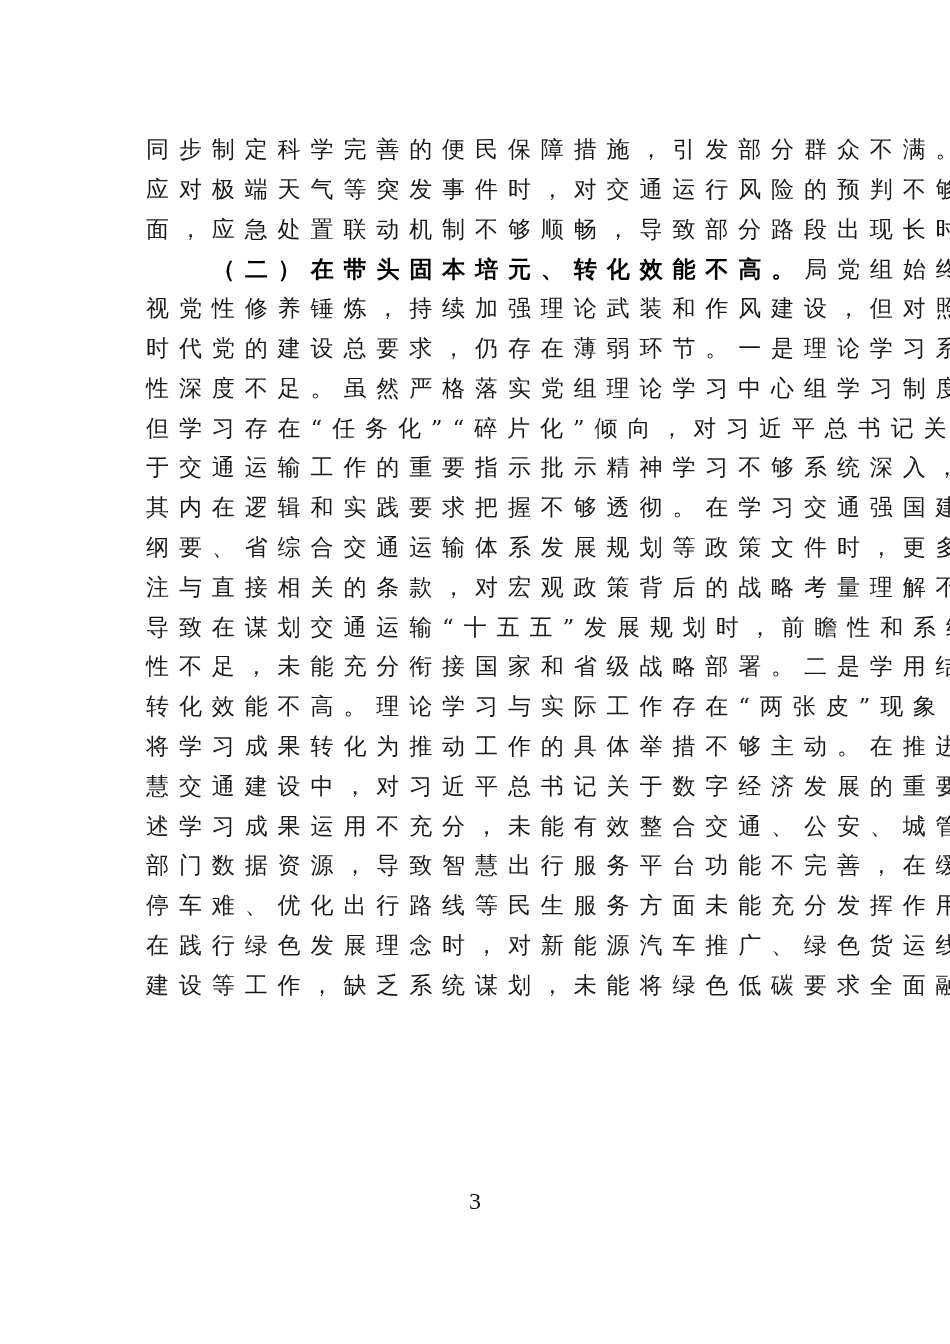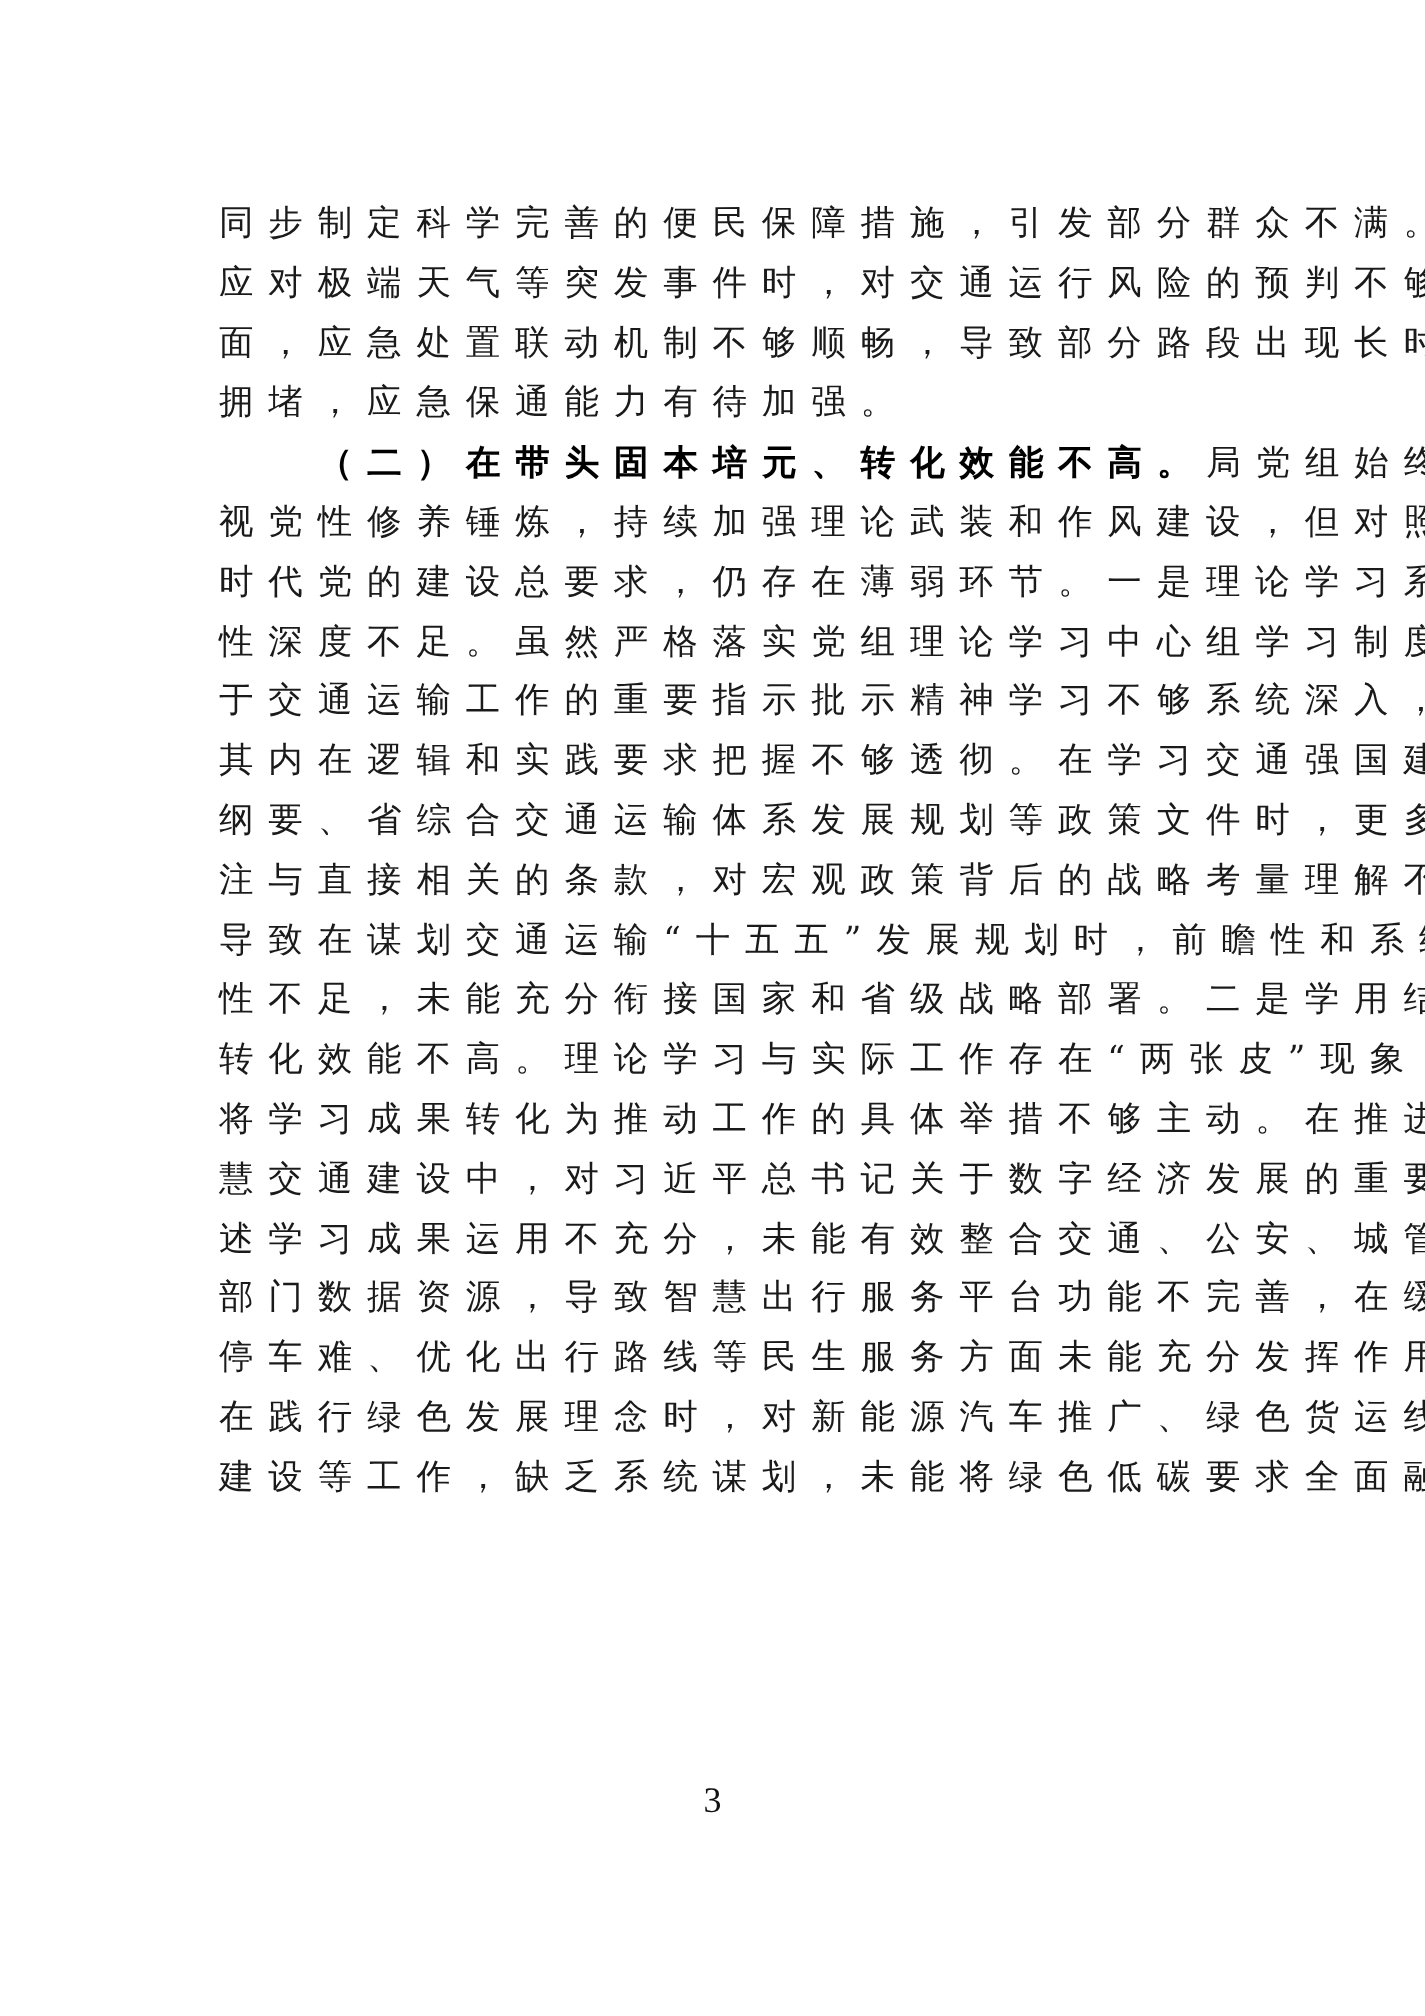--- a/index.html
+++ b/index.html
@@ -56,26 +56,26 @@
     }
   </style>
 </head>
 <body>
 
 <div class="page">
   <div class="body-text">
     <div class="line">同步制定科学完善的便民保障措施，引发部分群众不满。在</div>
     <div class="line">应对极端天气等突发事件时，对交通运行风险的预判不够全</div>
     <div class="line">面，应急处置联动机制不够顺畅，导致部分路段出现长时间</div>
-    <div class="line">拥堵，应急保通能力有待加强。</div>
 
     <div class="line indent"><span class="bold">（二）在带头固本培元、转化效能不高。</span><span>局党组始终重</span></div>
     <div class="line">视党性修养锤炼，持续加强理论武装和作风建设，但对照新</div>
     <div class="line">时代党的建设总要求，仍存在薄弱环节。一是理论学习系统</div>
     <div class="line">性深度不足。虽然严格落实党组理论学习中心组学习制度，</div>
+    <div class="line">但学习存在“任务化”“碎片化”倾向，对习近平总书记关</div>
     <div class="line">于交通运输工作的重要指示批示精神学习不够系统深入，对</div>
     <div class="line">其内在逻辑和实践要求把握不够透彻。在学习交通强国建设</div>
     <div class="line">纲要、省综合交通运输体系发展规划等政策文件时，更多关</div>
     <div class="line">注与直接相关的条款，对宏观政策背后的战略考量理解不深</div>
     <div class="line">导致在谋划交通运输“十五五”发展规划时，前瞻性和系统</div>
     <div class="line">性不足，未能充分衔接国家和省级战略部署。二是学用结合</div>
     <div class="line">转化效能不高。理论学习与实际工作存在“两张皮”现象，</div>
     <div class="line">将学习成果转化为推动工作的具体举措不够主动。在推进智</div>
     <div class="line">慧交通建设中，对习近平总书记关于数字经济发展的重要论</div>
     <div class="line">述学习成果运用不充分，未能有效整合交通、公安、城管等</div>

